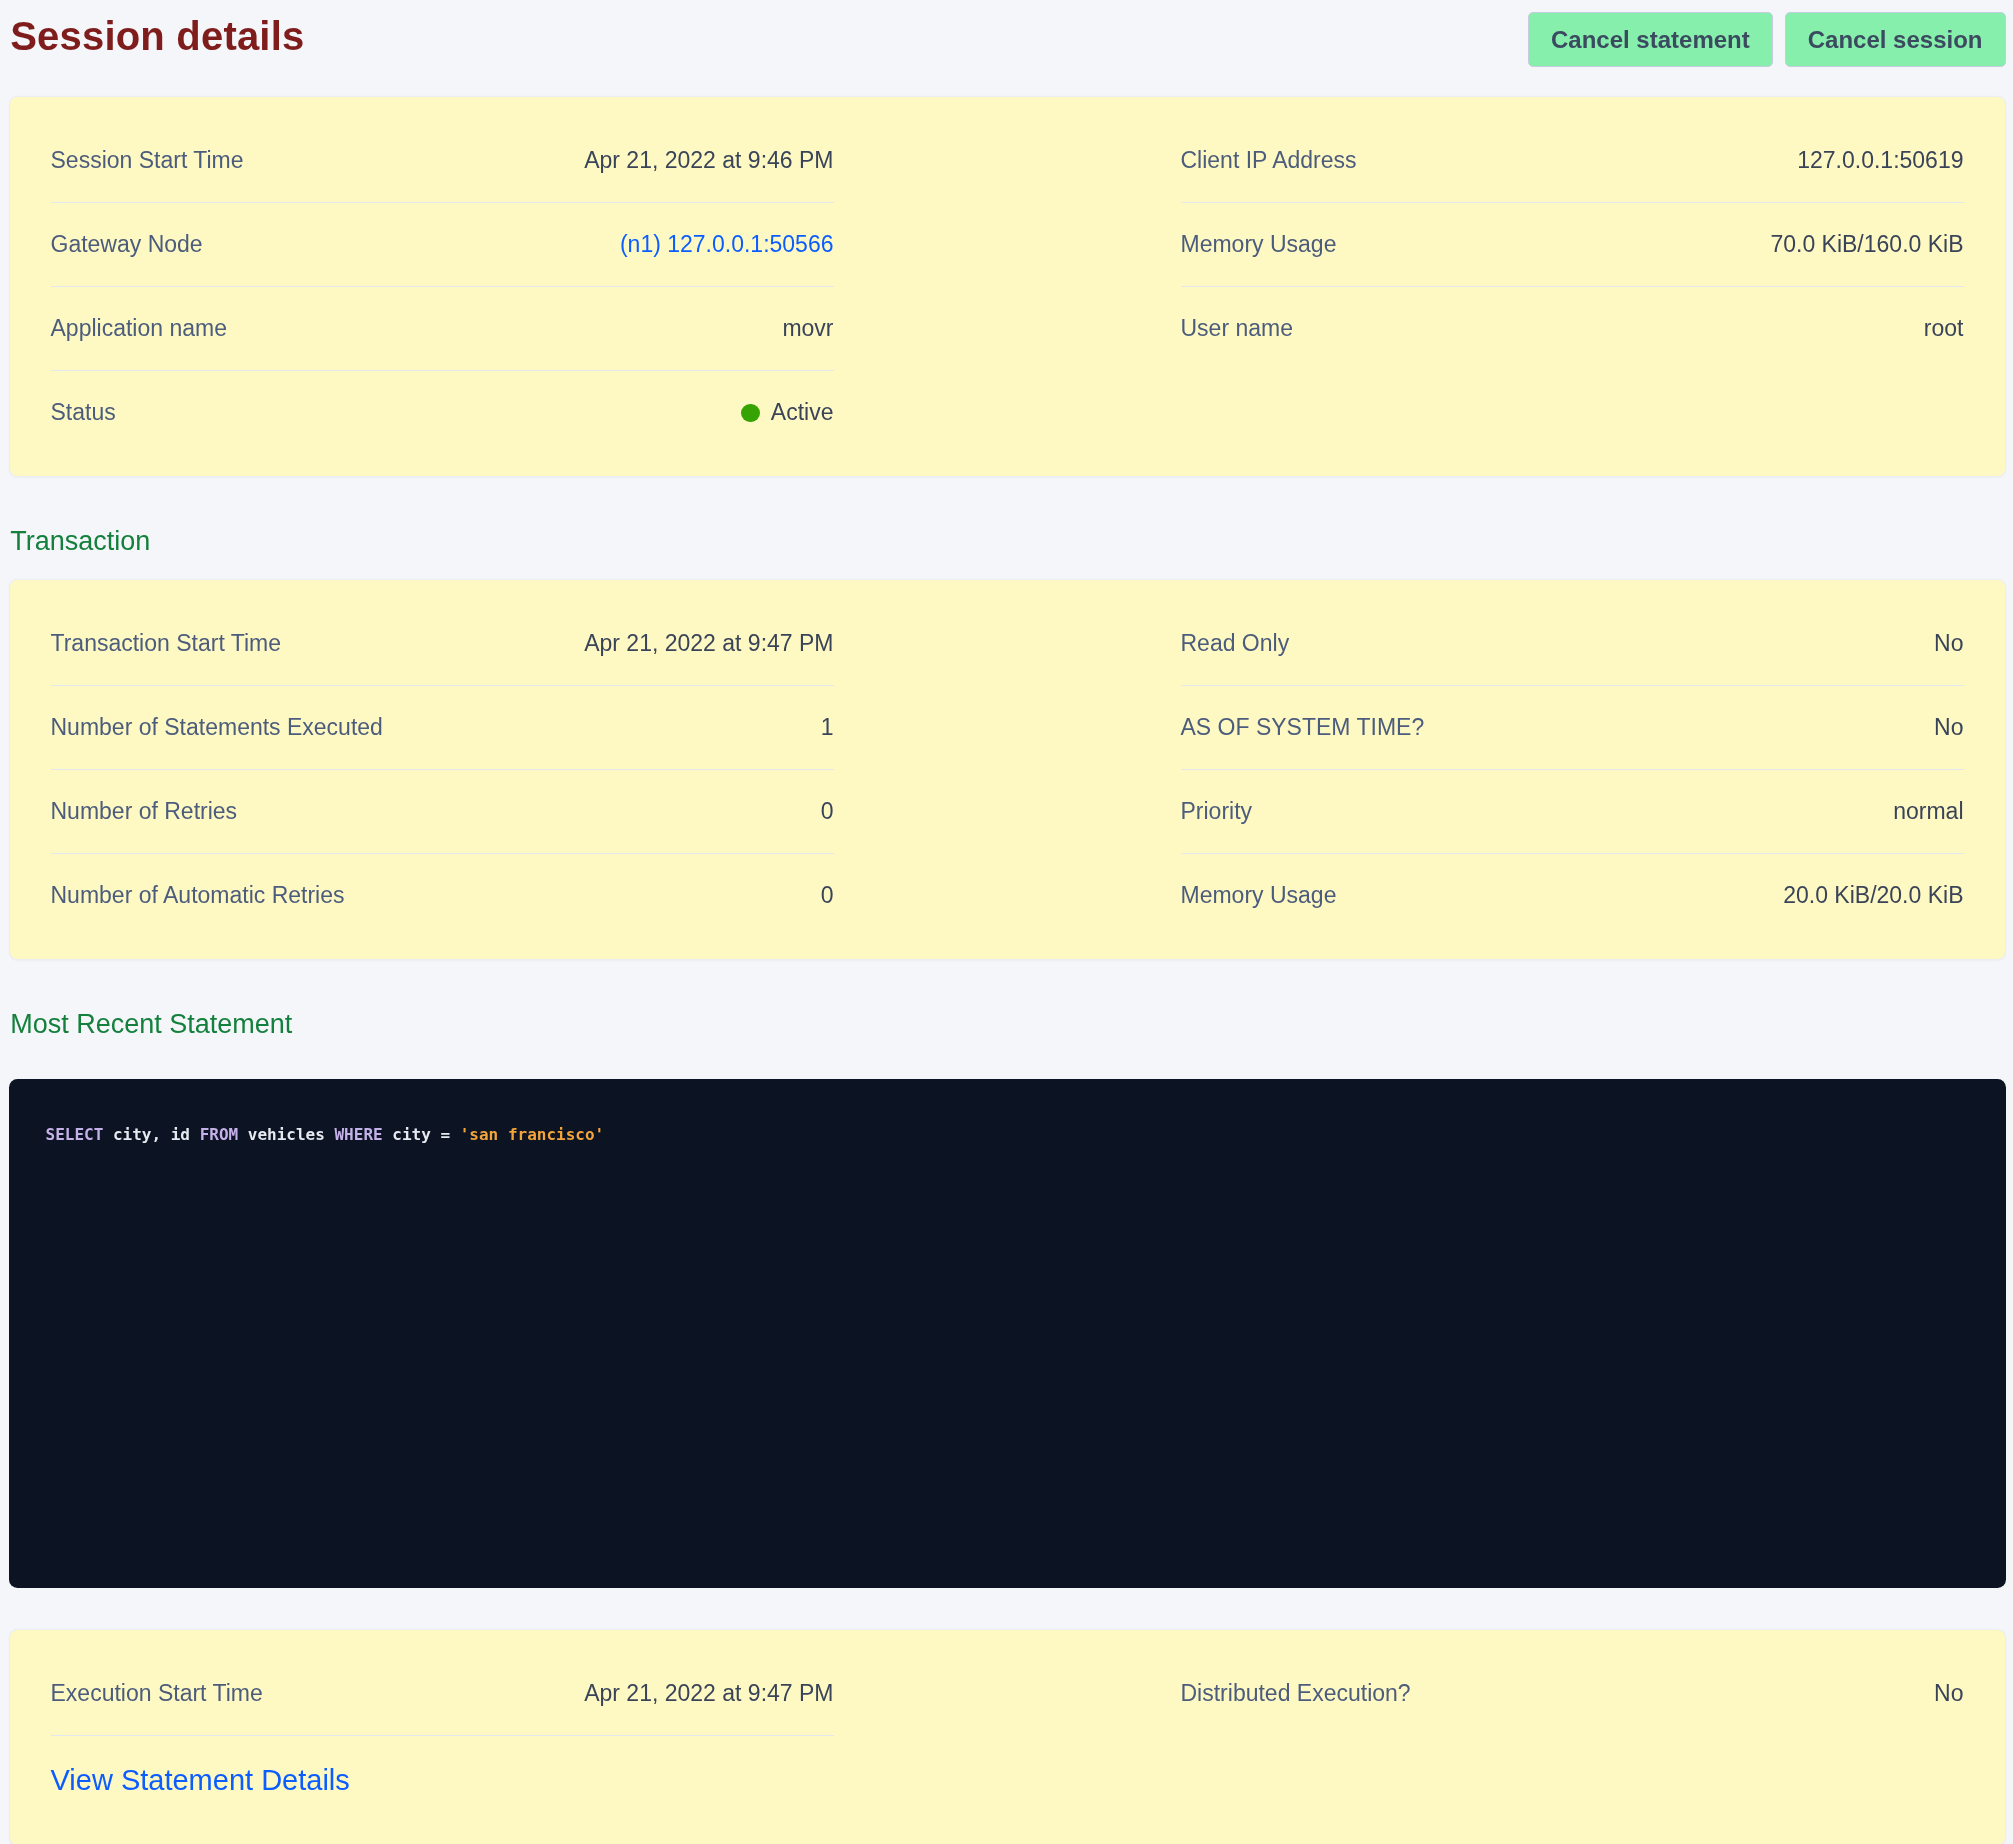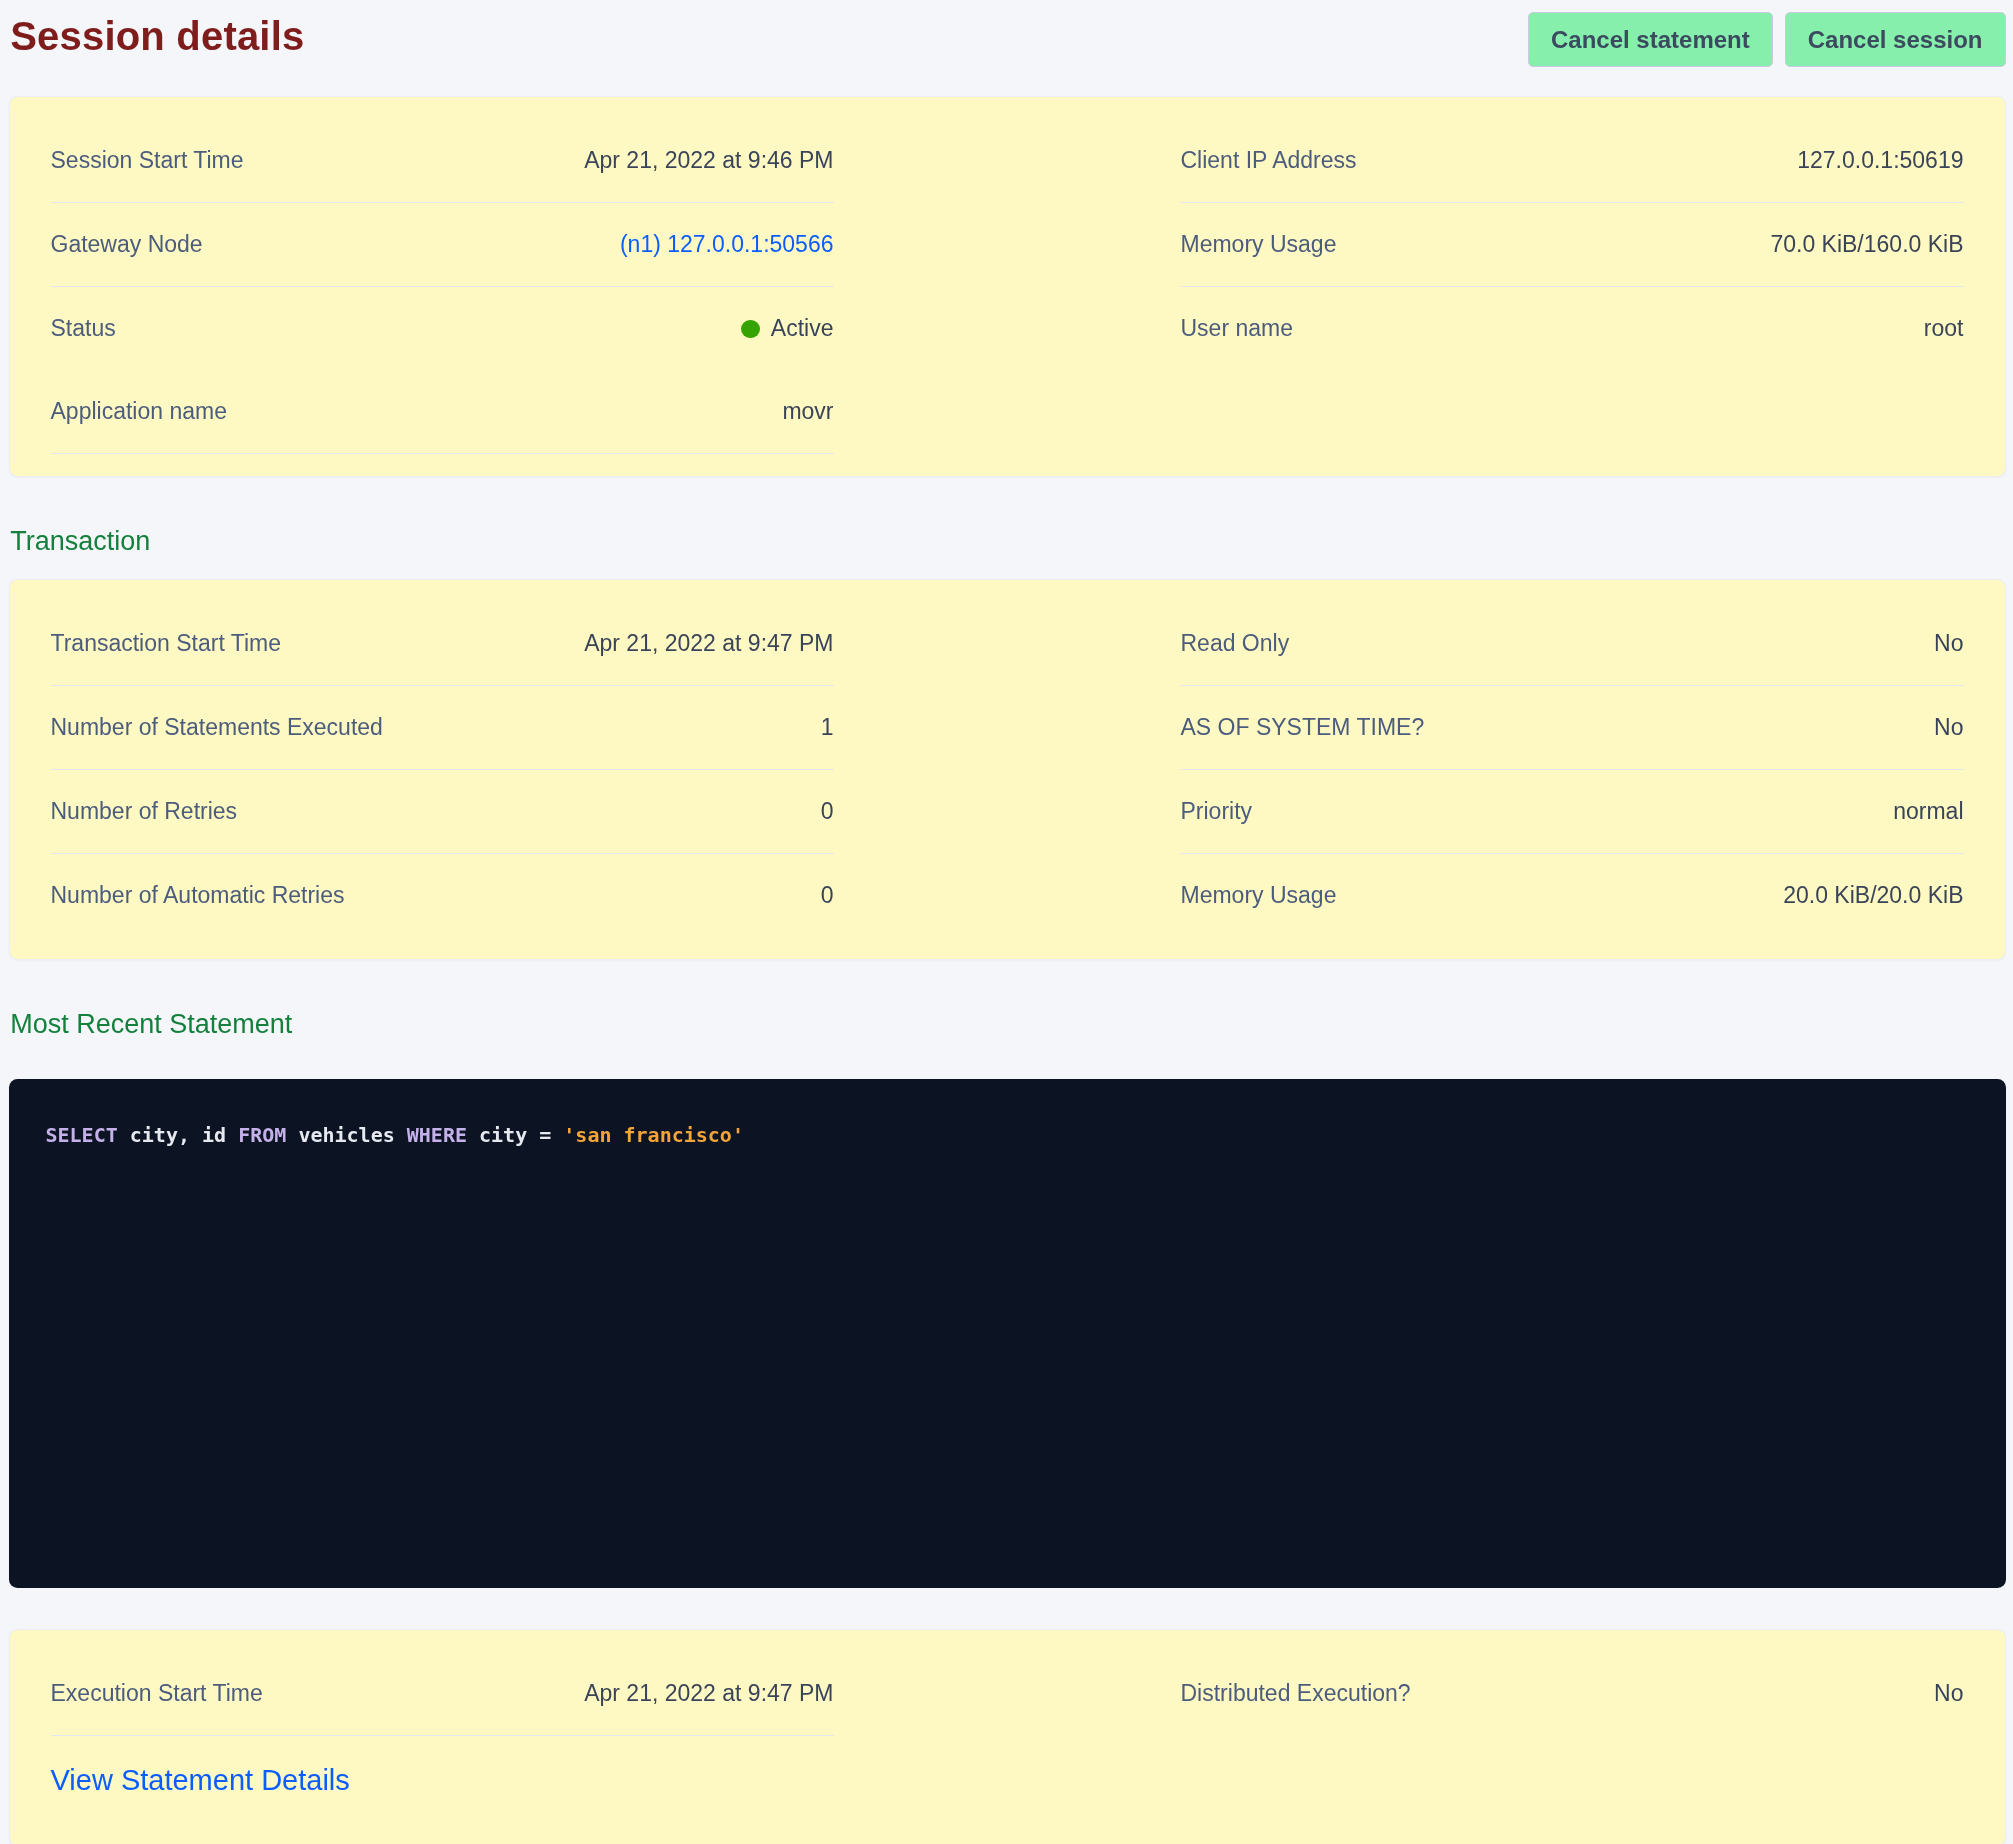--- a/index.html
+++ b/index.html
@@ -72,21 +72,21 @@
   .codeblock {
     background: #0c1322;
     border-radius: 8.5px;
     margin: 0 8.5px;
     height: 509px;
     padding: 39px 37px;
     overflow: hidden;
   }
   .codeblock code {
     font-family: "DejaVu Sans Mono", monospace;
-    font-size: 20px; font-weight: 700; line-height: 34px;
+    font-size: 16px; font-weight: 700; line-height: 34px;
     white-space: pre;
   }
   .tok-keyword { color: #c5b1ea; }
   .tok-plain   { color: #e6e9f0; }
   .tok-string  { color: #f2a43a; }
   
   .card-3 { margin-top: 41px; margin-bottom: 6.8px; }
   .link-row { padding: 28px 0 25.4px 0; font-size: 23px; }
   .link-row a { font-weight: 400; font-size: 29px; }
 </style>
@@ -105,31 +105,31 @@
   <div class="cols">
     <div class="col">
       <div class="row">
         <span class="label">Session Start Time</span>
         <span class="value">Apr 21, 2022 at 9:46 PM</span>
       </div>
       <div class="row">
         <span class="label">Gateway Node</span>
         <a class="value link" href="#">(n1) 127.0.0.1:50566</a>
       </div>
+      <div class="row">
+        <span class="label">Application name</span>
+        <span class="value">movr</span>
+      </div>
       <div class="row no-border">
         <span class="label">Status</span>
         <span class="value status-value">
           <span class="dot"></span>
           <span>Active</span>
         </span>
       </div>
-      <div class="row">
-        <span class="label">Application name</span>
-        <span class="value">movr</span>
-      </div>
     </div>
     <div class="col">
       <div class="row">
         <span class="label">Client IP Address</span>
         <span class="value">127.0.0.1:50619</span>
       </div>
       <div class="row">
         <span class="label">Memory Usage</span>
         <span class="value">70.0 KiB/160.0 KiB</span>
       </div>

